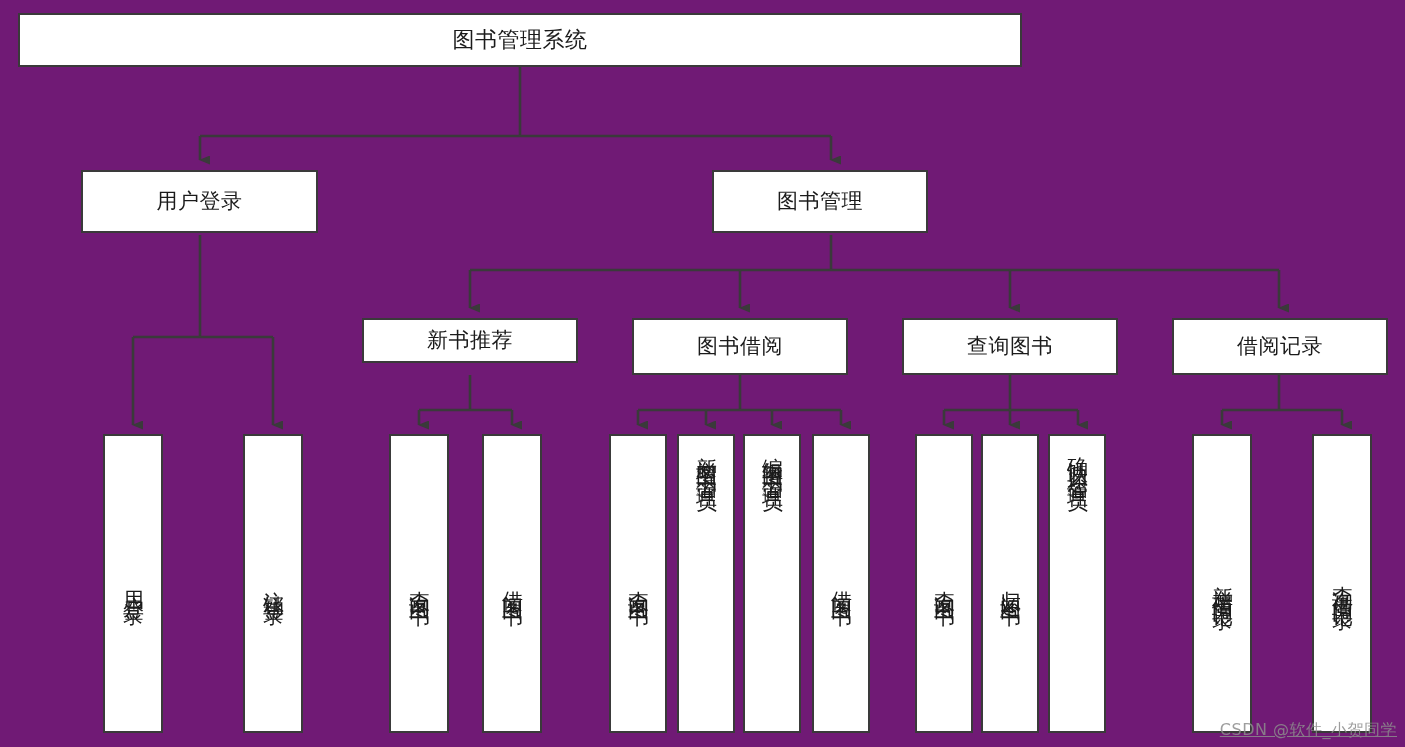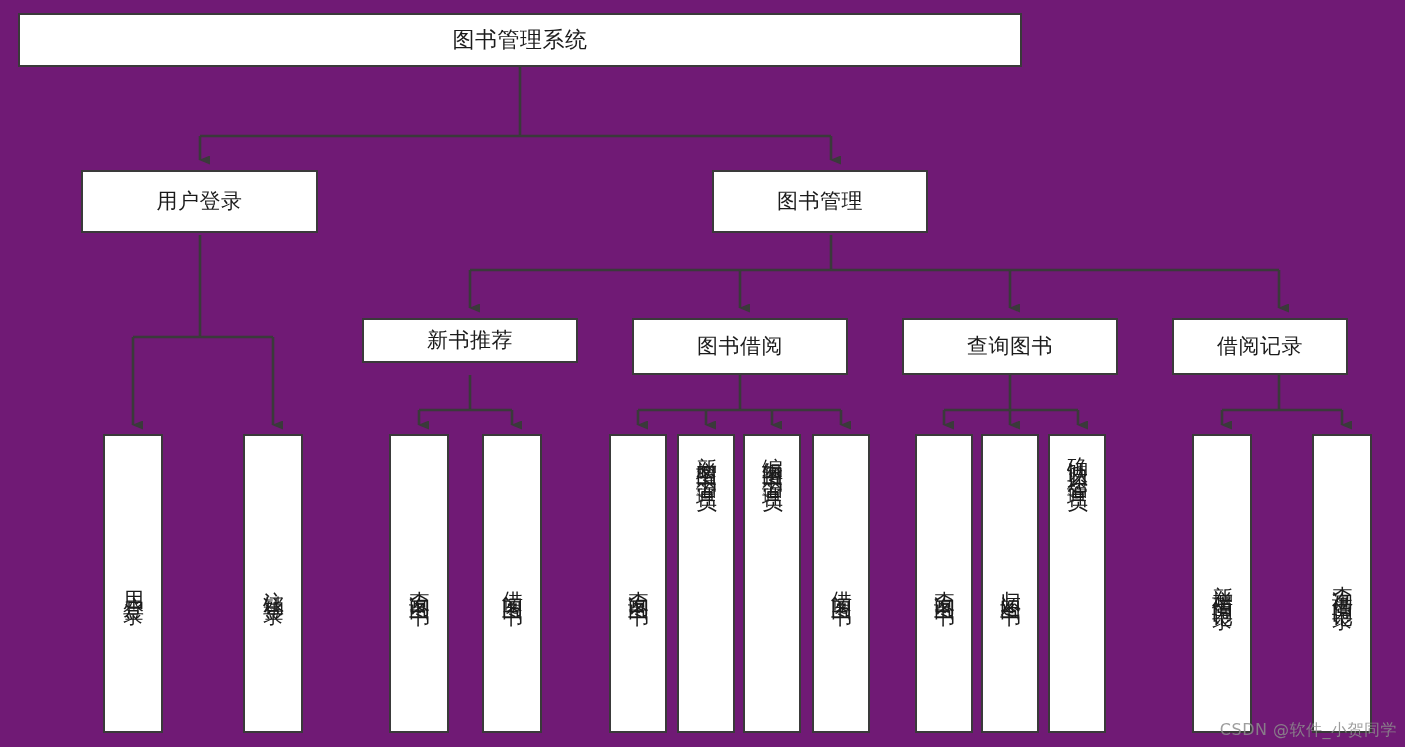--- a/index.html
+++ b/index.html
@@ -68,20 +68,21 @@
   #watermark{
     position:absolute;
     right:8px;
     bottom:6px;
     font-size:16px;
     color:#8d8d8d;
     letter-spacing:.5px;
     white-space:nowrap;
     z-index:5;
     opacity:.85;
+    text-decoration:underline;
   }
 </style>
 </head>
 <body>
 
 <div id="stage">
 
   <svg id="wires" viewBox="0 0 1405 747" xmlns="http://www.w3.org/2000/svg">
     <defs>
       <marker id="arrow" markerWidth="9" markerHeight="11" refX="4.5" refY="10" orient="auto" markerUnits="userSpaceOnUse">
@@ -145,21 +146,21 @@
 
   <div class="node horiz" style="left:362px;top:318px;width:216px;height:45px;">
     <span class="lbl">新书推荐</span>
   </div>
   <div class="node horiz" style="left:632px;top:318px;width:216px;height:57px;">
     <span class="lbl">图书借阅</span>
   </div>
   <div class="node horiz" style="left:902px;top:318px;width:216px;height:57px;">
     <span class="lbl">查询图书</span>
   </div>
-  <div class="node horiz" style="left:1172px;top:318px;width:176px;height:57px;">
+  <div class="node horiz" style="left:1172px;top:318px;width:216px;height:57px;">
     <span class="lbl">借阅记录</span>
   </div>
 
   <div class="node vert mid" style="left:103px;top:434px;width:60px;height:299px;">
     <span class="lbl">用户登录</span>
   </div>
   <div class="node vert mid" style="left:243px;top:434px;width:60px;height:299px;">
     <span class="lbl">注销登录</span>
   </div>
 

